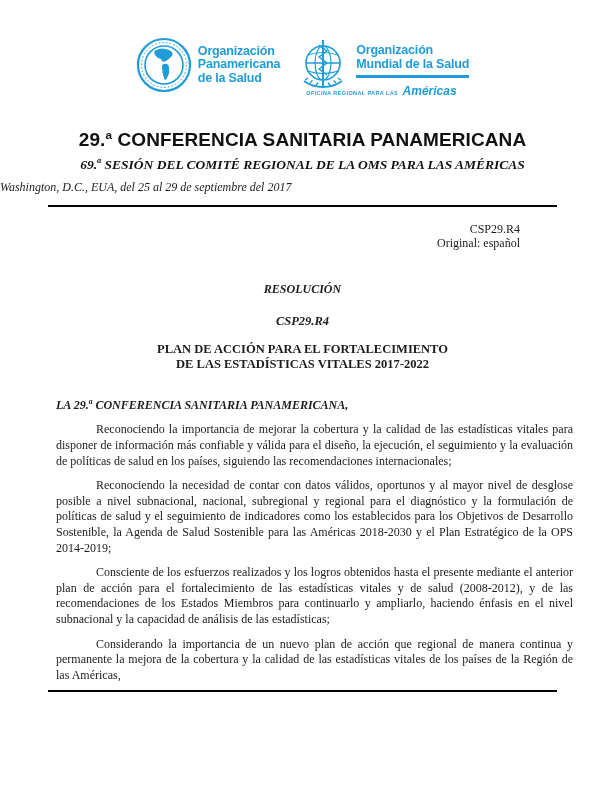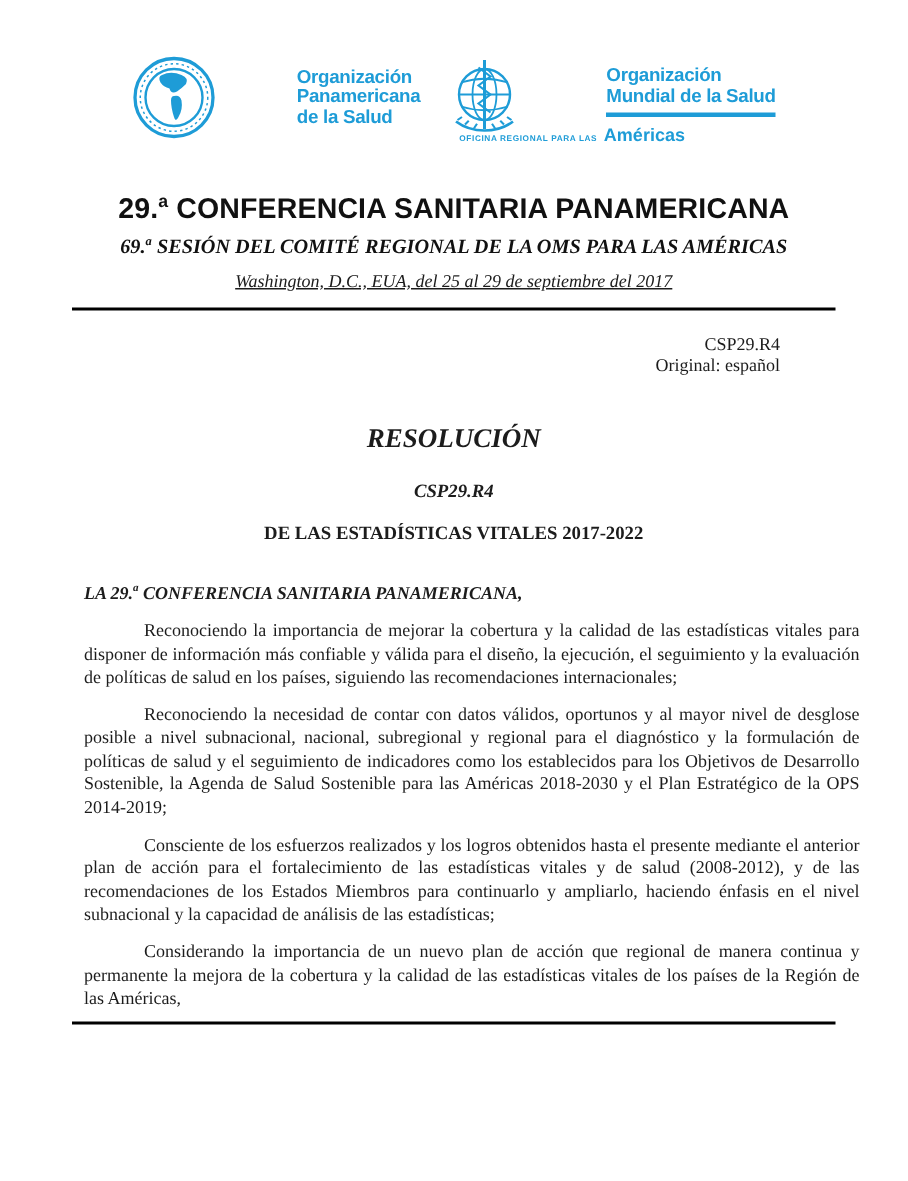--- a/index.html
+++ b/index.html
@@ -20,28 +20,27 @@
     gap: 16px;
     padding-top: 37px;
   }
   .logo-unit { display: flex; align-items: center; gap: 6px; }
   .logo-text {
     font-family: "Liberation Sans", sans-serif;
     font-weight: bold;
     font-size: 12.5px;
     line-height: 13.5px;
     letter-spacing: -0.2px;
-    margin-left: 48px;
   }
   .who-unit { display: flex; align-items: flex-start; gap: 6px; }
   .who-right { padding-top: 7px; }
   .who-lines { border-bottom: 3px solid; padding-bottom: 4px; }
   .who-region { margin-top: 3px; margin-left: -50px; white-space: nowrap; font-family: "Liberation Sans", sans-serif; }
   .region-prefix { font-size: 5.5px; font-weight: bold; letter-spacing: 0.4px; }
-  .region-name { font-size: 12px; font-weight: bold; }
+  .region-name { font-size: 12px; font-weight: bold; font-style: italic; }
   
   .doc-title {
     margin-top: 29px;
     text-align: center;
     font-family: "Liberation Sans", sans-serif;
     font-weight: bold;
     font-size: 19px;
     letter-spacing: 0.1px;
     color: #111;
   }
@@ -50,36 +49,35 @@
     margin-top: 5px;
     text-align: center;
     font-family: Liberation Serif, serif;
     font-weight: bold;
     font-style: italic;
     font-size: 13.5px;
     color: #111;
   }
   .doc-date {
     margin-top: 7px;
-    text-align: center;
+    text-align: left;
     font-style: italic;
     font-size: 12px;
-    text-decoration: underline;
   }
   .rule { height: 2px; background: #000; margin: 10px 48px 0 48px; }
   
   .doc-ref {
     margin-top: 15px;
     text-align: right;
     padding-right: 85px;
     font-size: 12px;
     line-height: 14.5px;
   }
   
-  .res-label { margin-top: 31px; text-align: center; font-weight: bold; font-style: italic; font-size: 18px; }
+  .res-label { margin-top: 31px; text-align: center; font-weight: bold; font-style: italic; font-size: 12px; }
   .res-code  { margin-top: 17px; text-align: center; font-weight: bold; font-style: italic; font-size: 12.5px; }
   .res-title { margin-top: 13px; text-align: center; font-weight: bold; font-size: 12.5px; line-height: 15.5px; }
   
   .body-text {
     margin: 21px 32px 0 56px;
     font-size: 12px;
     line-height: 15.6px;
     text-align: justify;
   }
   .opening { font-weight: bold; font-style: italic; }
@@ -145,20 +143,21 @@
   <div class="doc-ref">
     <div>CSP29.R4</div>
     <div>Original: español</div>
   </div>
 
   <div class="res-label">RESOLUCIÓN</div>
 
   <div class="res-code">CSP29.R4</div>
 
   <div class="res-title">
+    <div>PLAN DE ACCIÓN PARA EL FORTALECIMIENTO</div>
     <div>DE LAS ESTADÍSTICAS VITALES 2017-2022</div>
   </div>
 
   <div class="body-text">
     <div class="opening"><span>LA 29.</span><sup>a</sup><span> CONFERENCIA SANITARIA PANAMERICANA,</span></div>
 
 
     <p class="para">Reconociendo la importancia de mejorar la cobertura y la calidad de las estadísticas vitales para disponer de información más confiable y válida para el diseño, la ejecución, el seguimiento y la evaluación de políticas de salud en los países, siguiendo las recomendaciones internacionales;</p>
 
     <p class="para">Reconociendo la necesidad de contar con datos válidos, oportunos y al mayor nivel de desglose posible a nivel subnacional, nacional, subregional y regional para el diagnóstico y la formulación de políticas de salud y el seguimiento de indicadores como los establecidos para los Objetivos de Desarrollo Sostenible, la Agenda de Salud Sostenible para las Américas 2018-2030 y el Plan Estratégico de la OPS 2014-2019;</p>

